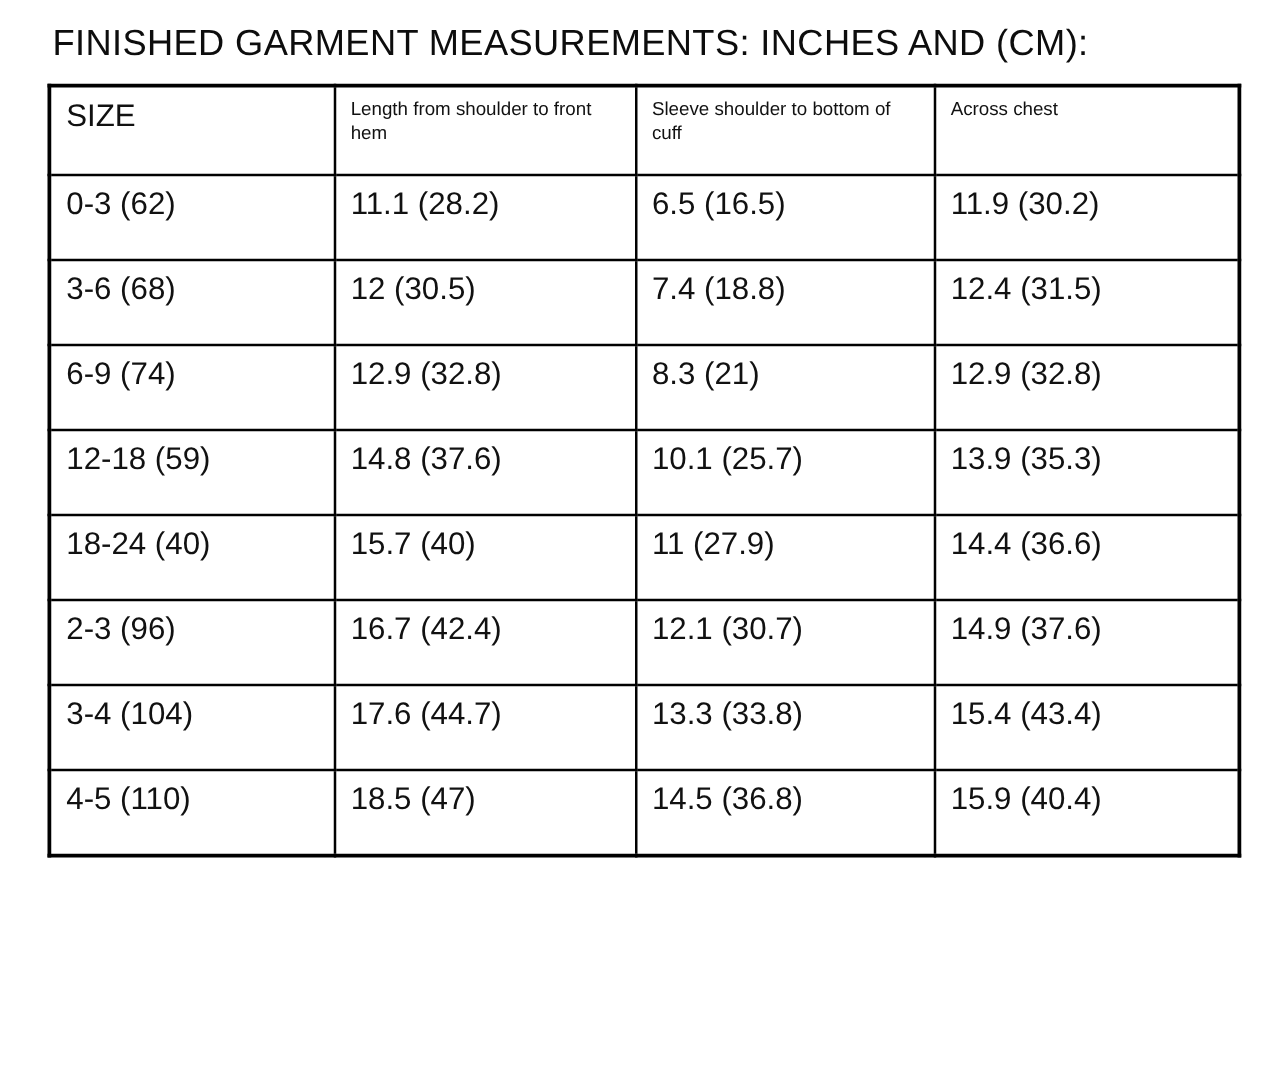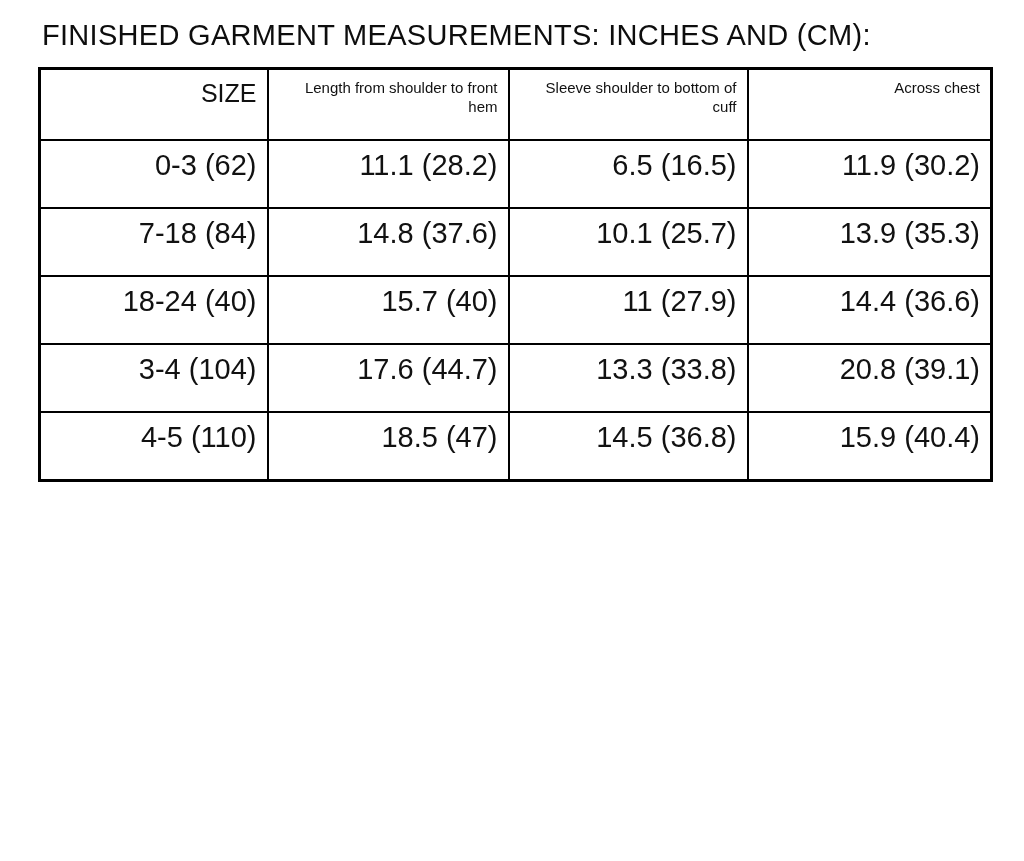--- a/index.html
+++ b/index.html
@@ -37,35 +37,35 @@
     width: 952px;
     table-layout: fixed;
     border: 3px solid #000000;
   }
   table.measurements td,
   table.measurements th {
     border: 2px solid #000000;
     vertical-align: top;
     padding: 8px 10px 10px 12px;
     font-weight: 400;
-    text-align: right;
+    text-align: left;
   }
   thead th {
     font-size: 15px;
     line-height: 1.28;
     height: 72px;
     box-sizing: border-box;
     color: #111111;
   }
   thead th.size-head {
     font-size: 25px;
     line-height: 1.2;
   }
   tbody td {
-    font-size: 29px;
+    font-size: 25px;
     line-height: 1.15;
     height: 68px;
     box-sizing: border-box;
     padding-top: 11px;
     color: #111111;
   }
   col.c1 { width: 228px; }
   col.c2 { width: 241px; }
   col.c3 { width: 239px; }
   col.c4 { width: 244px; }
@@ -92,36 +92,54 @@
       </tr>
     </thead>
     <tbody>
       <tr>
         <td>0-3 (62)</td>
         <td>11.1 (28.2)</td>
         <td>6.5 (16.5)</td>
         <td>11.9 (30.2)</td>
       </tr>
       <tr>
-        <td>7-18 (84)</td>
+        <td>3-6 (68)</td>
+        <td>12 (30.5)</td>
+        <td>7.4 (18.8)</td>
+        <td>12.4 (31.5)</td>
+      </tr>
+      <tr>
+        <td>6-9 (74)</td>
+        <td>12.9 (32.8)</td>
+        <td>8.3 (21)</td>
+        <td>12.9 (32.8)</td>
+      </tr>
+      <tr>
+        <td>12-18 (59)</td>
         <td>14.8 (37.6)</td>
         <td>10.1 (25.7)</td>
         <td>13.9 (35.3)</td>
       </tr>
       <tr>
         <td>18-24 (40)</td>
         <td>15.7 (40)</td>
         <td>11 (27.9)</td>
         <td>14.4 (36.6)</td>
       </tr>
       <tr>
+        <td>2-3 (96)</td>
+        <td>16.7 (42.4)</td>
+        <td>12.1 (30.7)</td>
+        <td>14.9 (37.6)</td>
+      </tr>
+      <tr>
         <td>3-4 (104)</td>
         <td>17.6 (44.7)</td>
         <td>13.3 (33.8)</td>
-        <td>20.8 (39.1)</td>
+        <td>15.4 (43.4)</td>
       </tr>
       <tr>
         <td>4-5 (110)</td>
         <td>18.5 (47)</td>
         <td>14.5 (36.8)</td>
         <td>15.9 (40.4)</td>
       </tr>
     </tbody>
   </table>
 </div>

